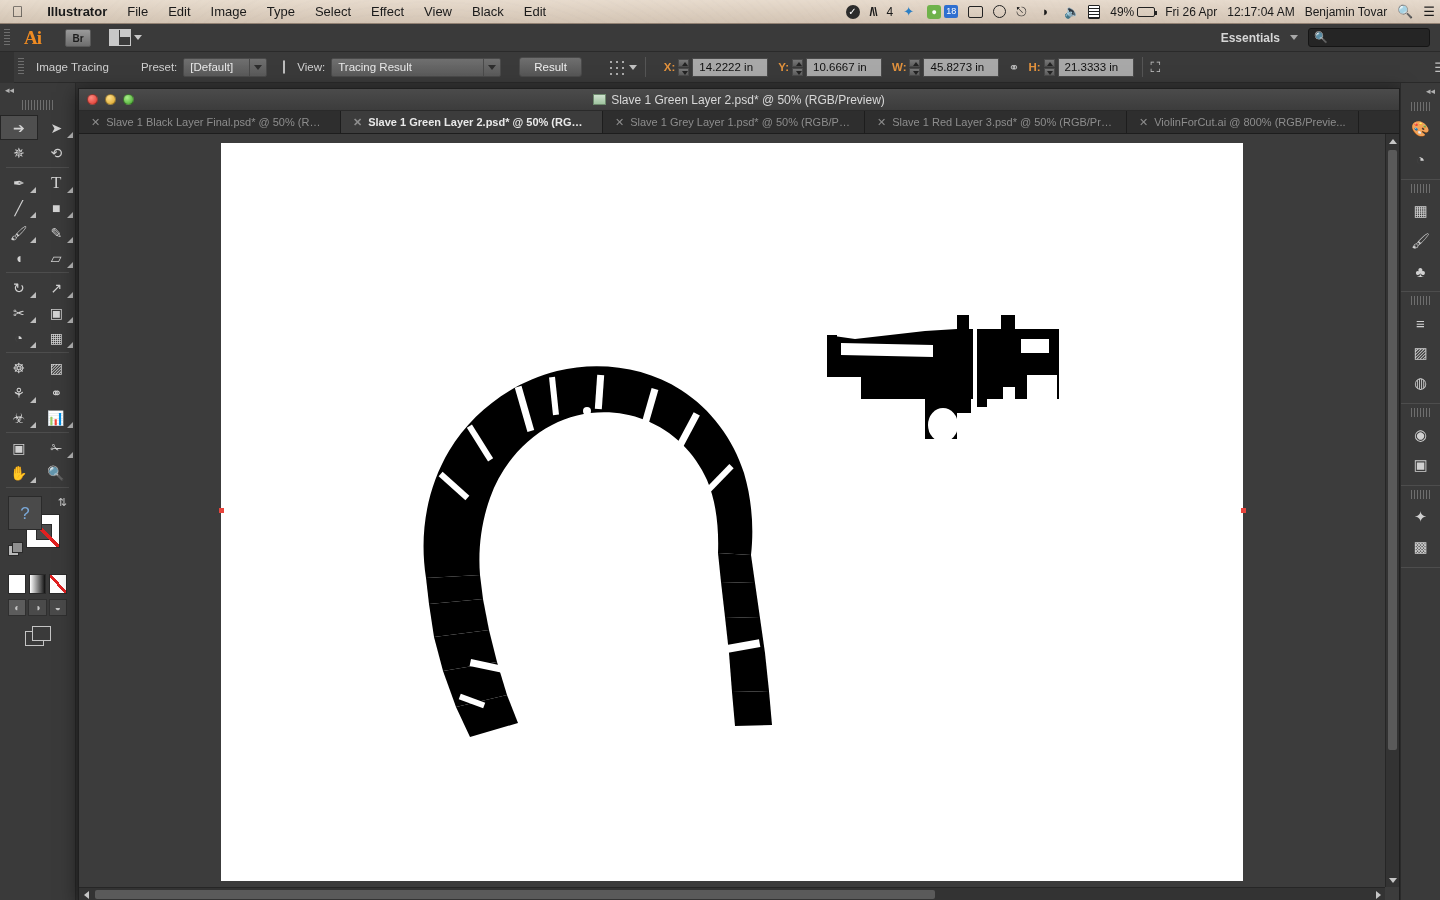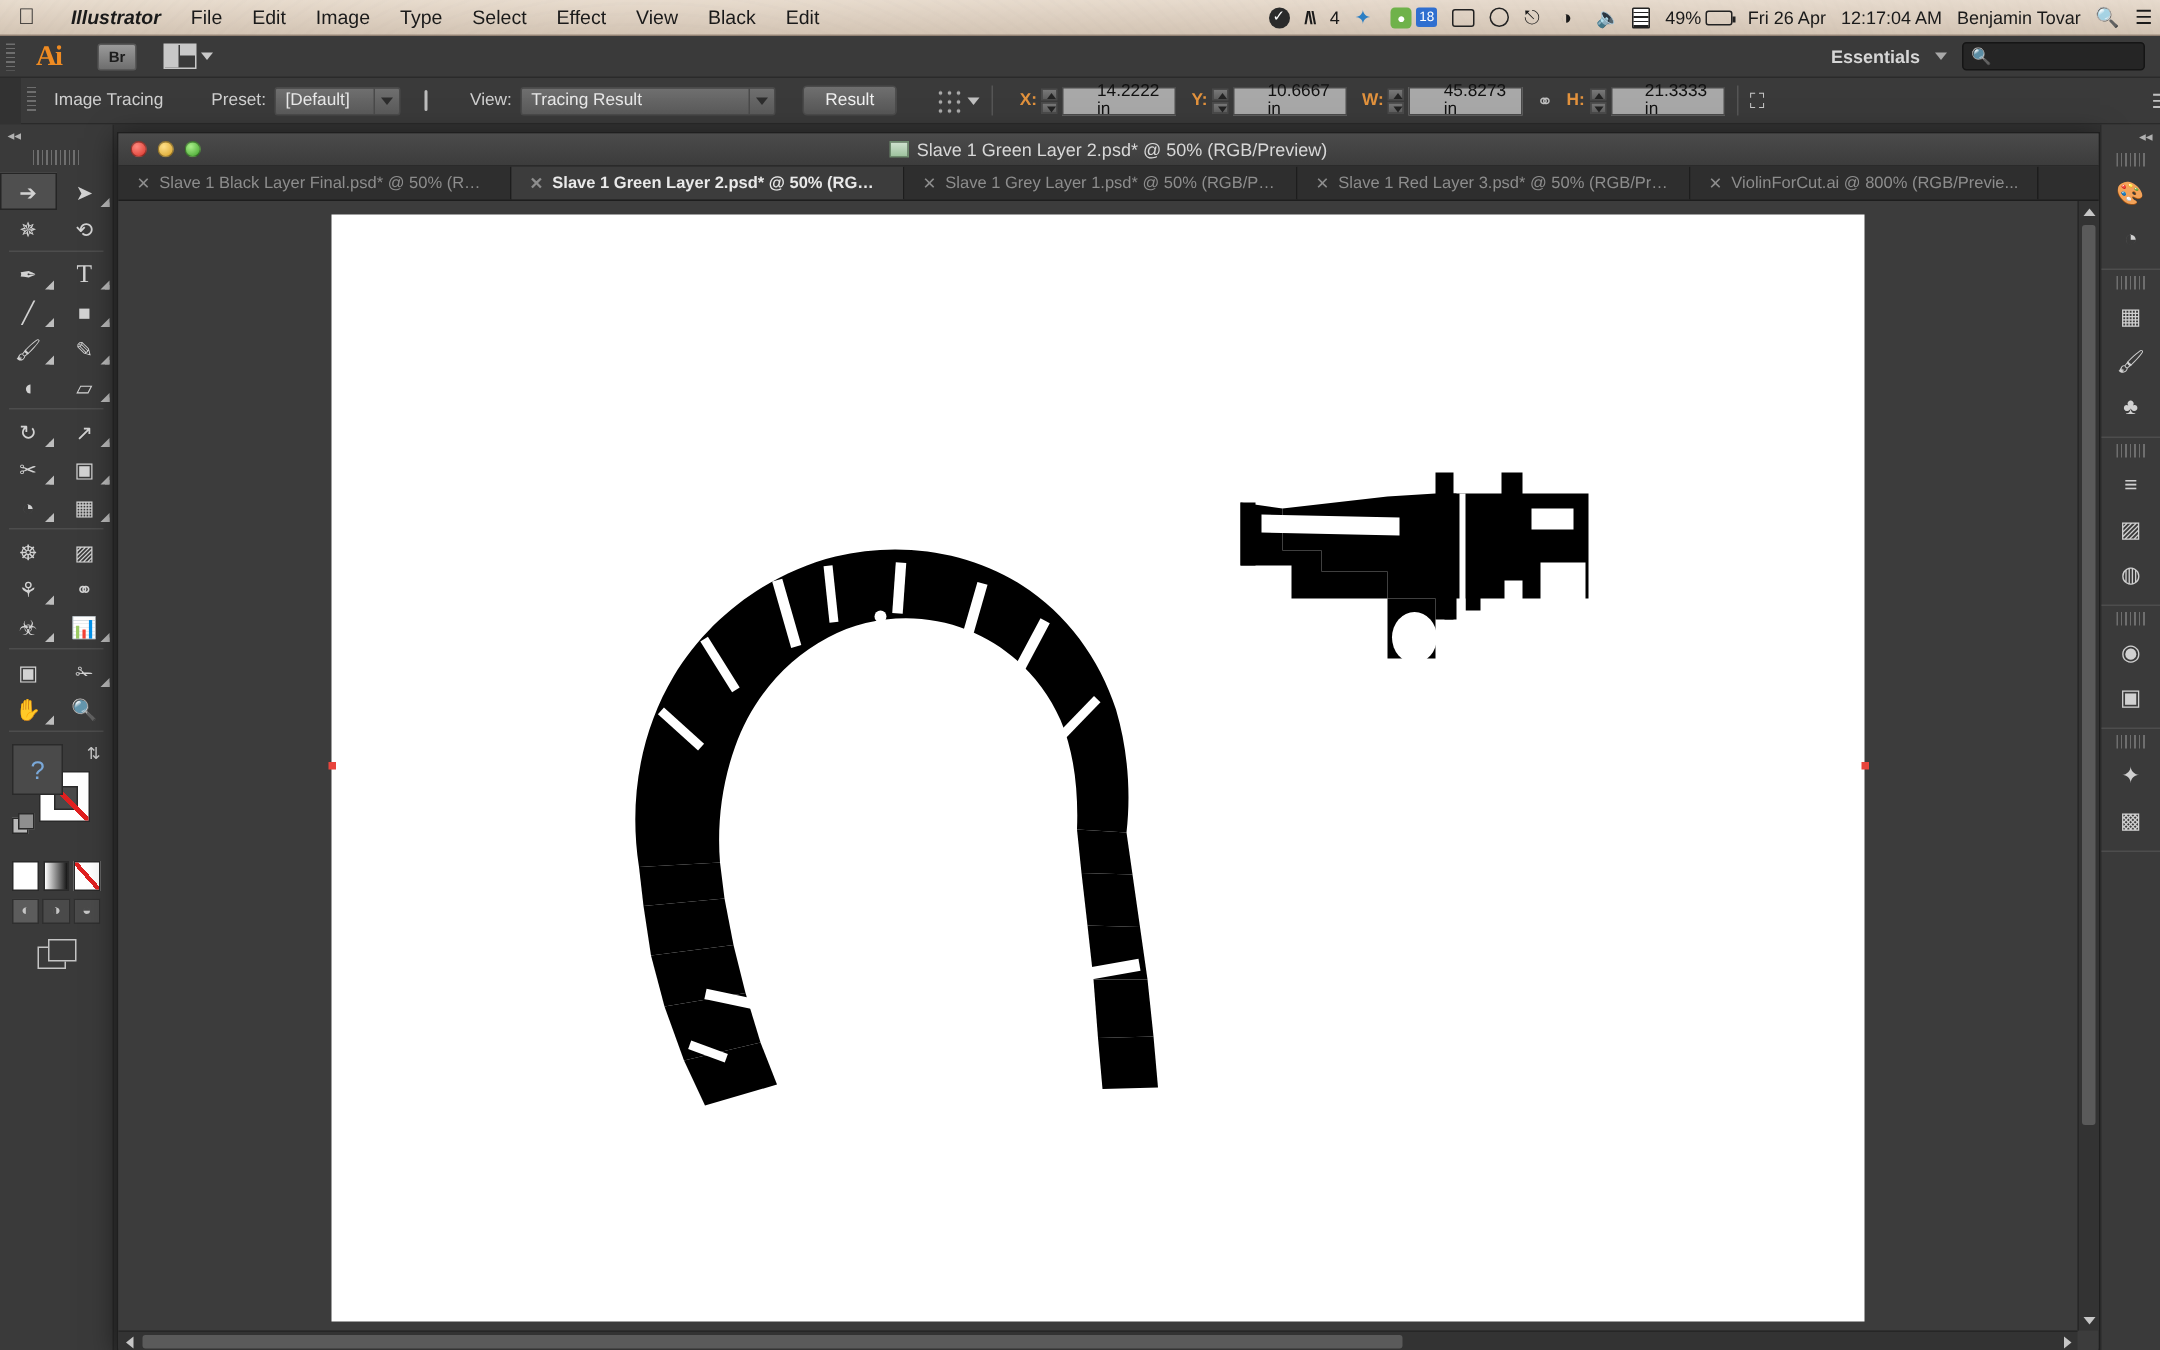--- a/index.html
+++ b/index.html
@@ -68,21 +68,21 @@
   
   #menubar {
     position: absolute; top: 0; left: 0; width: 1440px; height: 24px;
     background: linear-gradient(180deg, rgba(236,226,214,0.93), rgba(214,201,186,0.93));
     border-bottom: 1px solid rgba(90,70,55,0.6);
     display: flex; align-items: center;
     font-size: 13px; color: #1a1a1a;
   }
   #menubar .apple { margin: 0 14px 0 12px; font-size: 15px; line-height: 1; }
   #menubar .mi { padding: 0 10px; line-height: 24px; white-space: nowrap; }
-  #menubar .mi.app { font-weight: bold; font-style: italic; }
+  #menubar .mi.app { font-weight: bold; }
   #menubar .spacer { flex: 1; }
   #menubar .ex {
     padding: 0 5px; display: flex; align-items: center; gap: 3px;
     font-size: 12px; white-space: nowrap;
   }
   .mb-ico { display: inline-block; width: 14px; height: 14px; position: relative; }
   .ico-check { border-radius: 50%; background: #2b2b2b; color: #fff; font-size: 10px;
                text-align: center; line-height: 14px; }
   .ico-av { font-weight: bold; font-size: 12px; letter-spacing: -1px; }
   .ico-dbx { color: #2c7fc4; font-size: 13px; line-height: 14px; }
@@ -186,21 +186,21 @@
   .stepper .up::after {
     content:""; position:absolute; left:2.5px; top:2px;
     border-left:3px solid transparent; border-right:3px solid transparent; border-bottom:4px solid #232323;
   }
   .stepper .dn::after {
     content:""; position:absolute; left:2.5px; top:2px;
     border-left:3px solid transparent; border-right:3px solid transparent; border-top:4px solid #232323;
   }
   .num-box {
     width: 76px; height: 19px; background: #a8a8a8; border: 1px solid #4a4a4a;
-    color: #111; font-size: 11.5px; display: flex; align-items: center; padding-left: 22px;
+    color: #111; font-size: 11.5px; display: flex; align-items: center; padding-left: 6px;
   }
 
   
   .dotgrid {
     width: 17px; height: 17px;
     background-image: radial-gradient(circle, #cfcfcf 1.2px, rgba(0,0,0,0) 1.4px);
     background-size: 6px 6px;
   }
 
   
@@ -469,21 +469,21 @@
     <div class="grip"></div>
     <div class="cb-label" style="margin-left:12px;">Image Tracing</div>
     <div class="cb-label" style="margin-left:32px;">Preset:</div>
     <div class="cb-select" style="width:84px; margin-left:6px;">
       <span class="txt">[Default]</span>
       <span class="dd">
           <span class="dd-tri"></span>
         </span>
     </div>
     <div style="margin-left:16px;"><span class="panel-ico"></span></div>
-    <div class="cb-label" style="margin-left:28px;">View:</div>
+    <div class="cb-label" style="margin-left:12px;">View:</div>
     <div class="cb-select" style="width:170px; margin-left:6px;">
       <span class="txt">Tracing Result</span>
       <span class="dd">
           <span class="dd-tri"></span>
         </span>
     </div>
     <div class="cb-btn" style="margin-left:18px;">Result</div>
     <div style="margin-left:26px; display:flex; align-items:center; gap:4px;">
       <span class="dotgrid" style="opacity:.75"></span>
       <span class="dd-tri" style="border-top-color:#c0c0c0;"></span>

